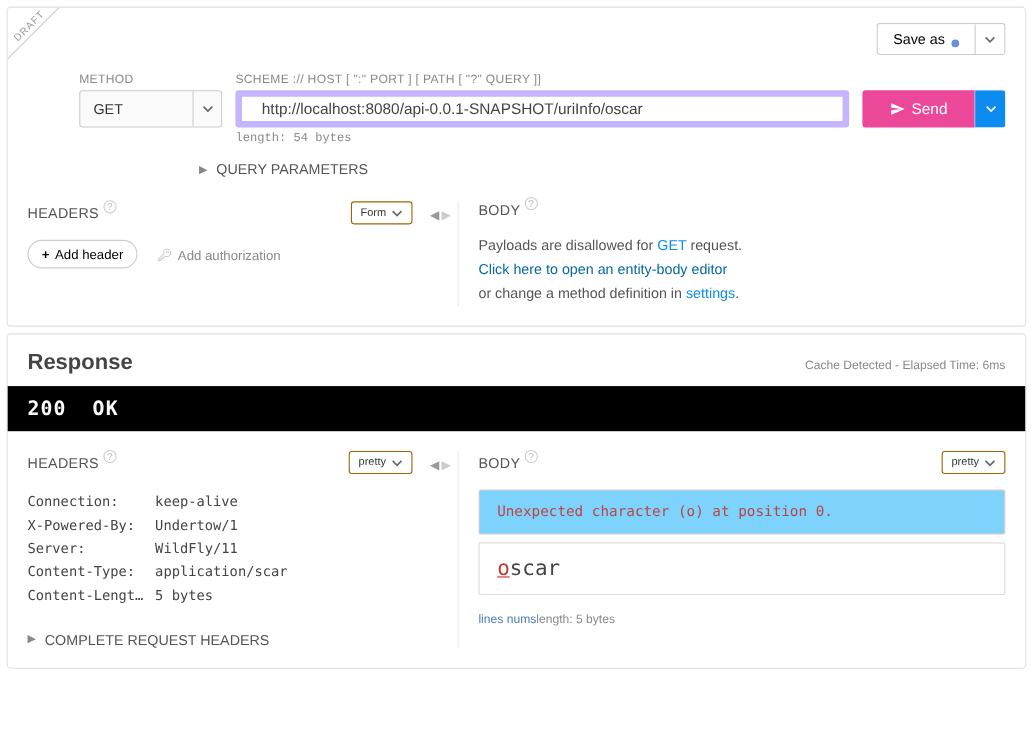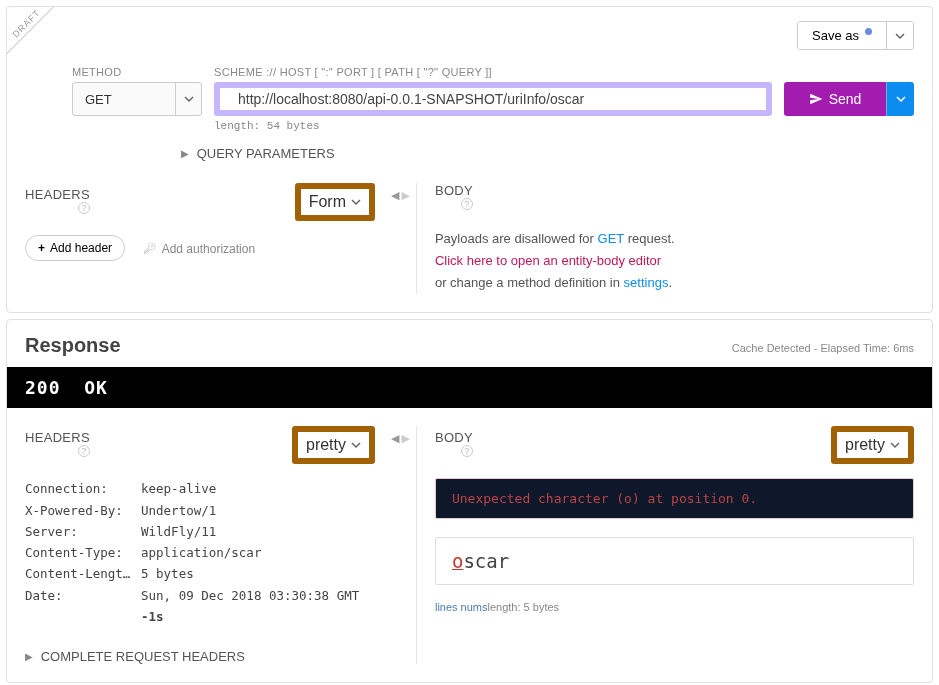--- a/index.html
+++ b/index.html
@@ -3,64 +3,64 @@
 <meta charset="utf-8">
 <style>
 * { box-sizing: border-box; margin: 0; padding: 0; }
 body { font-family: -apple-system, BlinkMacSystemFont, "Segoe UI", Arial, sans-serif; font-size: 13px; color: #333; background: #fff; width: 939px; }
 .card { border: 1px solid #e0e0e0; border-radius: 4px; margin: 6px; background: #fff; position: relative; }
 .card-inner { padding: 14px 18px 18px 18px; }
 .draft-ribbon { position: absolute; top: 0; left: 0; width: 60px; height: 60px; overflow: hidden; pointer-events: none; }
 .draft-ribbon span { position: absolute; display: block; width: 85px; text-align: center; font-size: 9px; color: #999; letter-spacing: 1px; top: 11px; left: -22px; transform: rotate(-45deg); border-bottom: 1px solid #ccc; padding-bottom: 2px; }
 .top-row { display: flex; justify-content: flex-end; margin-bottom: 16px; }
 .save-group { display: flex; border: 1px solid #ccc; border-radius: 3px; overflow: hidden; }
-.save-btn { background: #fff; border: none; padding: 6px 14px; font-size: 13px; cursor: pointer; display: flex; align-items: flex-start; gap: 6px; }
+.save-btn { background: #fff; border: none; padding: 6px 14px; font-size: 13px; cursor: pointer; display: flex; align-items: flex-end; gap: 6px; }
 .save-dot { width: 7px; height: 7px; border-radius: 50%; background: #6a8edb; display: inline-block; }
 .save-chev { border-left: 1px solid #ccc; padding: 6px 8px; background: #fff; cursor: pointer; display: flex; align-items: center; }
 .lbl-sm { font-size: 11px; color: #888; letter-spacing: 0.3px; margin-bottom: 4px; display: block; }
 .url-row { display: flex; gap: 12px; align-items: flex-start; }
 .method-col { width: 130px; margin-left: 47px; }
 .method-select { display: flex; border: 1px solid #ccc; border-radius: 3px; background: #fafafa; height: 34px; align-items: center; }
 .method-select span { flex: 1; padding: 0 12px; }
 .method-select .chev { border-left: 1px solid #ccc; height: 100%; width: 26px; display: flex; align-items: center; justify-content: center; cursor: pointer; }
 .url-col { flex: 1; }
 .url-input { width: 100%; border: 6px solid #c4b5fd; border-radius: 3px; height: 34px; padding: 0 18px; font-size: 14px; color: #444; }
 .len-txt { font-size: 11px; color: #888; text-align: left; margin-top: 4px; font-family: Liberation Mono, monospace; }
 .send-col { width: 130px; }
 .send-group { display: flex; height: 34px; }
-.send-btn { flex: 1; background: #a21caf; color: #fff; border: none; border-radius: 3px 0 0 3px; font-size: 14px; cursor: pointer; display: flex; align-items: center; justify-content: center; gap: 6px; }
+.send-btn { flex: 1; background: #ec4899; color: #fff; border: none; border-radius: 3px 0 0 3px; font-size: 14px; cursor: pointer; display: flex; align-items: center; justify-content: center; gap: 6px; }
 .send-chev { width: 28px; background: #0d8cf0; border-left: 1px solid rgba(255,255,255,0.35); border-radius: 0 3px 3px 0; display: flex; align-items: center; justify-content: center; cursor: pointer; color: #fff; }
 .qp-row { margin-top: 14px; padding-left: 156px; color: #555; font-size: 13px; display: flex; align-items: center; gap: 8px; cursor: pointer; }
 .tri { font-size: 10px; color: #888; }
 .split { display: flex; margin-top: 22px; }
 .split-left { flex: 0 0 360px; padding-right: 10px; }
 .split-right { flex: 1; border-left: 1px solid #e5e5e5; padding-left: 18px; }
 .collapse-arrows { display: flex; flex-direction: row; gap: 2px; margin: 0 6px; color: #999; font-size: 11px; align-self: flex-start; padding-top: 6px; }
 .sec-head { display: flex; align-items: center; justify-content: space-between; margin-bottom: 14px; }
-.sec-title { font-size: 13px; color: #555; letter-spacing: 0.3px; display: flex; align-items: flex-end; gap: 4px; flex-direction: column; }
+.sec-title { font-size: 13px; color: #555; letter-spacing: 0.3px; display: flex; align-items: flex-start; gap: 4px; }
 .help-circ { font-size: 9px; color: #bbb; border: 1px solid #ccc; border-radius: 50%; width: 12px; height: 12px; display: inline-flex; align-items: center; justify-content: center; position: relative; top: -4px; }
-.mini-select { border: 6px solid #a16207; border-radius: 3px; padding: 4px 8px; font-size: 16px; cursor: pointer; display: flex; align-items: center; gap: 5px; background: #fff; }
+.mini-select { border: 1px solid #a16207; border-radius: 3px; padding: 4px 8px; font-size: 10px; cursor: pointer; display: flex; align-items: center; gap: 5px; background: #fff; }
 .pill-btn { border: 1px solid #ccc; border-radius: 14px; padding: 5px 12px; font-size: 12px; cursor: pointer; background: #fff; display: inline-flex; align-items: center; gap: 5px; }
 .link-btn { color: #888; font-size: 12px; cursor: pointer; display: inline-flex; align-items: center; gap: 5px; margin-left: 14px; }
 .key-ico { font-size: 11px; color: #aaa; }
 .body-txt { font-size: 13px; color: #555; line-height: 1.7; }
 .a { color: #0d8cf0; cursor: pointer; }
-.muted { color: #be185d; }
+.muted { color: #0369a1; }
 
 .resp-head { display: flex; align-items: baseline; justify-content: space-between; padding: 14px 18px 10px 18px; }
 .resp-title { font-size: 20px; font-weight: 600; color: #444; }
 .resp-meta { font-size: 11px; color: #888; padding-left: 16px; }
 .status-bar { background: #000000; color: #fff; font-family: Consolas, monospace; font-size: 18px; font-weight: bold; padding: 10px 18px; letter-spacing: 1px; }
 .resp-body { padding: 18px; }
 .hdr-list { font-family: Consolas, monospace; font-size: 12.5px; color: #444; line-height: 1.7; }
 .hdr-list .row { display: flex; }
 .hdr-list .k { width: 116px; white-space: nowrap; overflow: hidden; text-overflow: ellipsis; }
 .hdr-list .v { flex: 1; }
 .hdr-list .rel { font-weight: bold; }
-.err-box { background: #0f172a; border: 1px solid #efc8c8; color: #b44; font-family: Consolas, monospace; font-size: 13px; padding: 12px 16px; border-radius: 2px; margin-bottom: 18px; }
+.err-box { background: #7dd3fc; border: 1px solid #efc8c8; color: #b44; font-family: Consolas, monospace; font-size: 13px; padding: 12px 16px; border-radius: 2px; margin-bottom: 7px; }
 .payload-box { border: 1px solid #ddd; border-radius: 2px; padding: 12px 16px; font-family: Consolas, monospace; font-size: 19px; color: #444; }
 .payload-box .hl { color: #c0392b; text-decoration: underline; }
 .foot-row { display: flex; justify-content: flex-start; margin-top: 16px; font-size: 11px; }
 .foot-row .ln { color: #4a7db8; cursor: pointer; }
 .foot-row .sz { color: #888; }
 .complete-row { margin-top: 22px; font-size: 13px; color: #555; cursor: pointer; display: flex; align-items: center; gap: 8px; }
 svg.chev-d { width: 10px; height: 10px; }
 </style>
 </head>
 <body>
@@ -211,24 +211,20 @@
               <div class="v">WildFly/11</div>
             </div>
           <div class="row">
               <div class="k">Content-Type:</div>
               <div class="v">application/scar</div>
             </div>
           <div class="row">
               <div class="k">Content-Lengt…</div>
               <div class="v">5 bytes</div>
             </div>
-          <div class="row">
-              <div class="k">Date:</div>
-              <div class="v"><span>Sun, 09 Dec 2018 03:30:38 GMT</span><span class="rel"> -1s</span></div>
-            </div>
         </div>
         <div class="complete-row">
           <span class="tri">▶</span>
           <span>COMPLETE REQUEST HEADERS</span>
         </div>
       </div>
       <div class="collapse-arrows">
         <span>◀</span>
         <span style="color:#ccc;">▶</span>
       </div>

